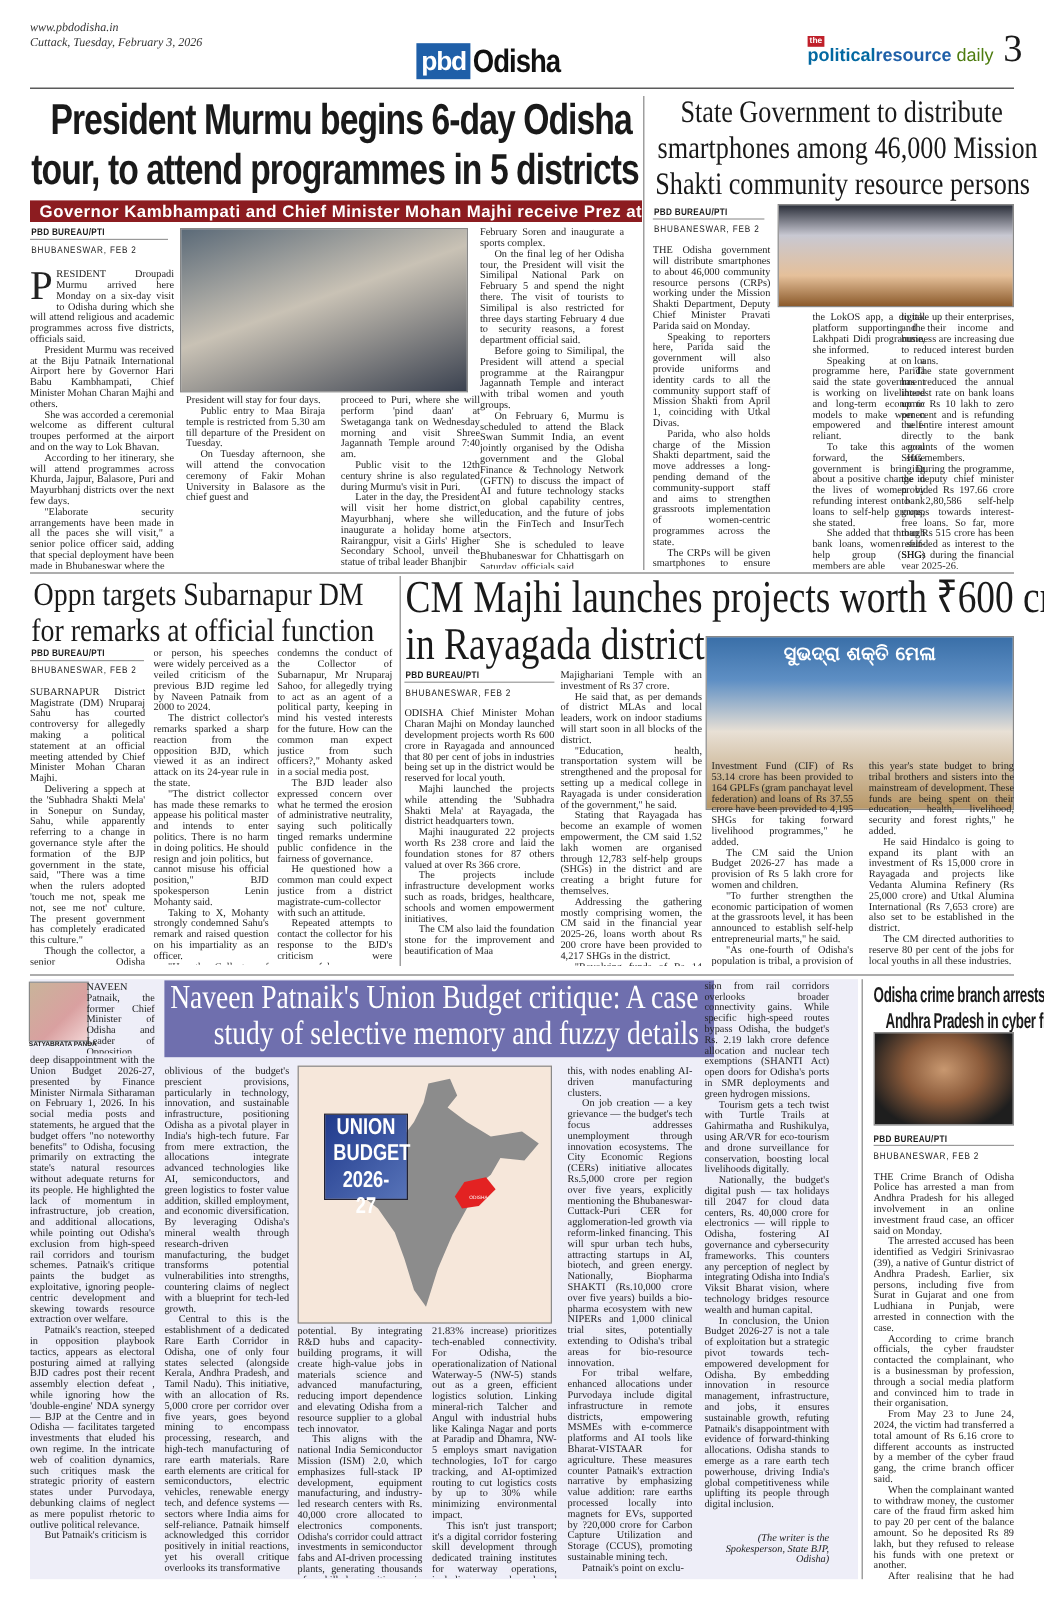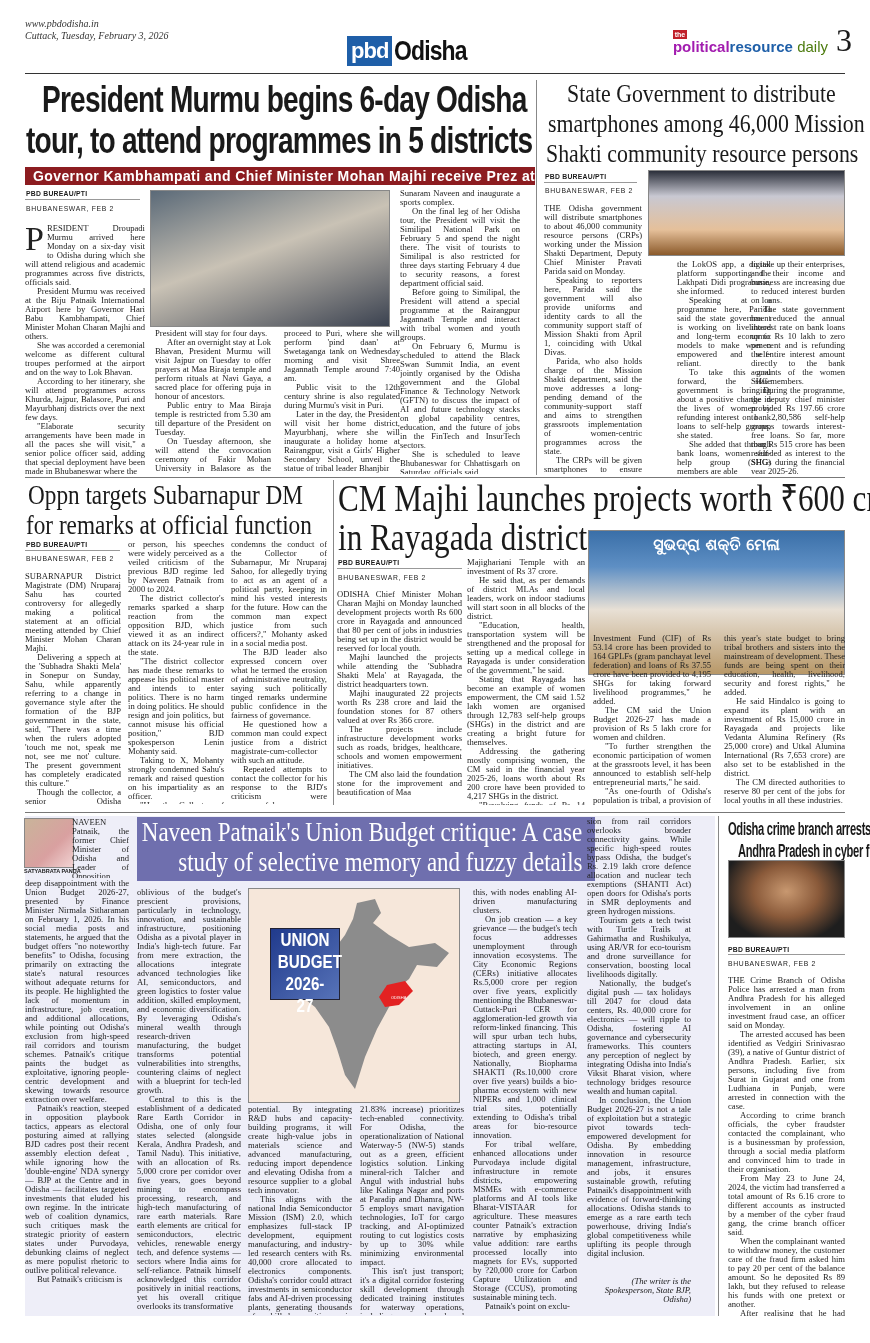--- a/index.html
+++ b/index.html
@@ -4,21 +4,21 @@
 <style>
 *{box-sizing:border-box;margin:0;padding:0}
 body{width:870px;height:1343px;background:#fff;font-family:"Liberation Serif",serif;color:#1a1a1a;position:relative;overflow:hidden}
 .abs{position:absolute}
 .masthead-left{left:25px;top:18px;font-style:italic;font-size:10px;line-height:12px;color:#333}
 .logo{left:347px;top:35px;height:32px;display:flex;align-items:center;gap:2px}
 .logo .pbd{background:#1f5fa8;color:#fff;font-family:"Liberation Sans",sans-serif;font-weight:bold;font-size:22px;padding:0 4px;height:30px;line-height:30px;letter-spacing:-1px}
 .logo .od{font-family:"Liberation Sans",sans-serif;font-weight:bold;font-size:27px;color:#111;letter-spacing:-1px;transform:scaleX(.85);transform-origin:left}
 .brand-right{right:50px;top:30px;font-family:"Liberation Sans",sans-serif;font-size:15px;font-weight:bold;line-height:15px}
 .brand-right .the{display:block;background:#c0202a;color:#fff;font-size:7px;width:14px;height:9px;line-height:9px;text-align:center}
-.brand-right .pol{color:#a21caf}
+.brand-right .pol{color:#0369a1}
 .brand-right .bus{color:#1f5fa8}
 .brand-right .daily{color:#4d7c0f;font-weight:normal}
 .pageno{right:18px;top:22px;font-size:32px;font-family:"Liberation Serif",serif}
 .rule{height:1px;background:#333}
 .thinrule{height:1px;background:#999}
 .head-sans{font-family:"Liberation Sans",sans-serif;font-weight:bold;letter-spacing:-1px;transform:scaleX(.78);transform-origin:left top;white-space:nowrap}
 .head-serif{font-family:"Liberation Serif",serif;white-space:nowrap;transform-origin:left top}
 .kicker{background:#8c1c20;color:#fff;font-family:"Liberation Sans",sans-serif;font-weight:bold;font-size:14px;height:18px;line-height:18px;padding-left:8px;white-space:nowrap;letter-spacing:.4px}
 .byline{font-family:"Liberation Sans",sans-serif;font-weight:bold;font-size:8px;letter-spacing:.3px;transform:scaleX(.85);transform-origin:left}
 .dateline{font-family:"Liberation Sans",sans-serif;font-size:8px;letter-spacing:.8px;transform:scaleX(.85);transform-origin:left}
@@ -60,31 +60,30 @@
 
   <div class="abs col" style="left:25px;top:224px;width:120px;height:250px">
     <p class="first"><span class="drop">P</span><span>RESIDENT Droupadi Murmu arrived here Monday on a six-day visit to Odisha during which she will attend religious and academic programmes across five districts, officials said.</span></p>
     <p>President Murmu was received at the Biju Patnaik International Airport here by Governor Hari Babu Kambhampati, Chief Minister Mohan Charan Majhi and others.</p>
     <p>She was accorded a ceremonial welcome as different cultural troupes performed at the airport and on the way to Lok Bhavan.</p>
     <p>According to her itinerary, she will attend programmes across Khurda, Jajpur, Balasore, Puri and Mayurbhanj districts over the next few days.</p>
     <p>"Elaborate security arrangements have been made in all the paces she will visit," a senior police officer said, adding that special deployment have been made in Bhubaneswar where the</p>
   </div>
   <div class="abs col" style="left:155px;top:329px;width:116px;height:145px">
     <p class="first">President will stay for four days.</p>
-    <p>After an overnight stay at Lok Bhavan, President Murmu will visit Jajpur on Tuesday to offer prayers at Maa Biraja temple and perform rituals at Navi Gaya, a sacred place for offering puja in honour of ancestors.</p>
     <p>Public entry to Maa Biraja temple is restricted from 5.30 am till departure of the President on Tuesday.</p>
     <p>On Tuesday afternoon, she will attend the convocation ceremony of Fakir Mohan University in Balasore as the chief guest and</p>
   </div>
   <div class="abs col" style="left:284px;top:329px;width:116px;height:145px">
     <p class="first">proceed to Puri, where she will perform 'pind daan' at Swetaganga tank on Wednesday morning and visit Shree Jagannath Temple around 7:40 am.</p>
     <p>Public visit to the 12th century shrine is also regulated during Murmu's visit in Puri.</p>
     <p>Later in the day, the President will visit her home district, Mayurbhanj, where she will inaugurate a holiday home at Rairangpur, visit a Girls' Higher Secondary School, unveil the statue of tribal leader Bhanjbir</p>
   </div>
   <div class="abs col" style="left:400px;top:189px;width:120px;height:285px">
-    <p class="first">Sunaram Naveen and inaugurate a sports complex.</p>
+    <p class="first">February Soren and inaugurate a sports complex.</p>
     <p>On the final leg of her Odisha tour, the President will visit the Similipal National Park on February 5 and spend the night there. The visit of tourists to Similipal is also restricted for three days starting February 4 due to security reasons, a forest department official said.</p>
     <p>Before going to Similipal, the President will attend a special programme at the Rairangpur Jagannath Temple and interact with tribal women and youth groups.</p>
     <p>On February 6, Murmu is scheduled to attend the Black Swan Summit India, an event jointly organised by the Odisha government and the Global Finance &amp; Technology Network (GFTN) to discuss the impact of AI and future technology stacks on global capability centres, education, and the future of jobs in the FinTech and InsurTech sectors.</p>
     <p>She is scheduled to leave Bhubaneswar for Chhattisgarh on Saturday, officials said.</p>
   </div>
 </div>
 <div class="abs vrule" style="left:536px;top:80px;height:395px"></div>
 
 <div>
   <div class="abs head-serif" style="left:567px;top:80px;font-size:26px;line-height:28px;transform:scaleX(.84)">State Government to distribute</div>

